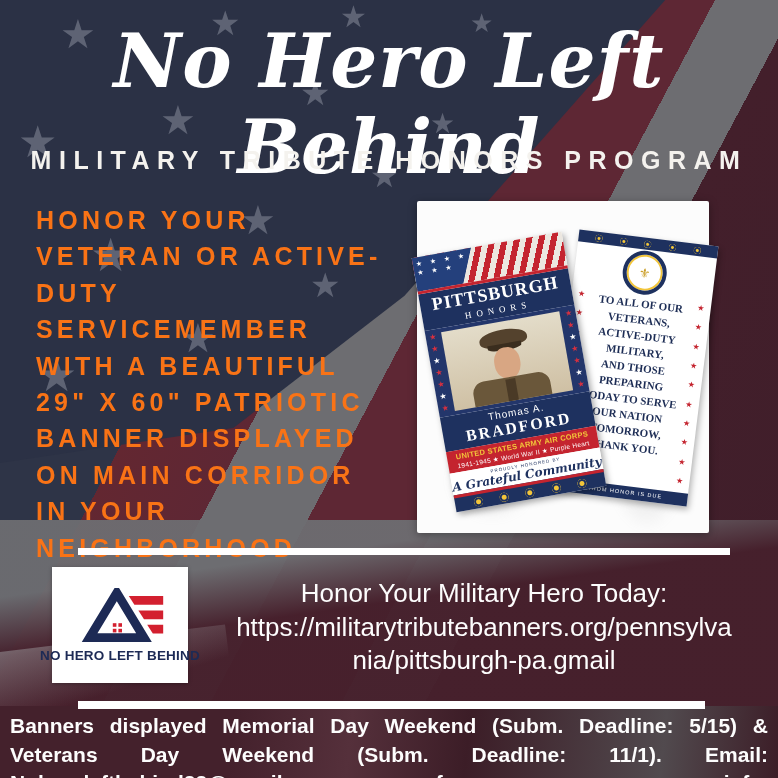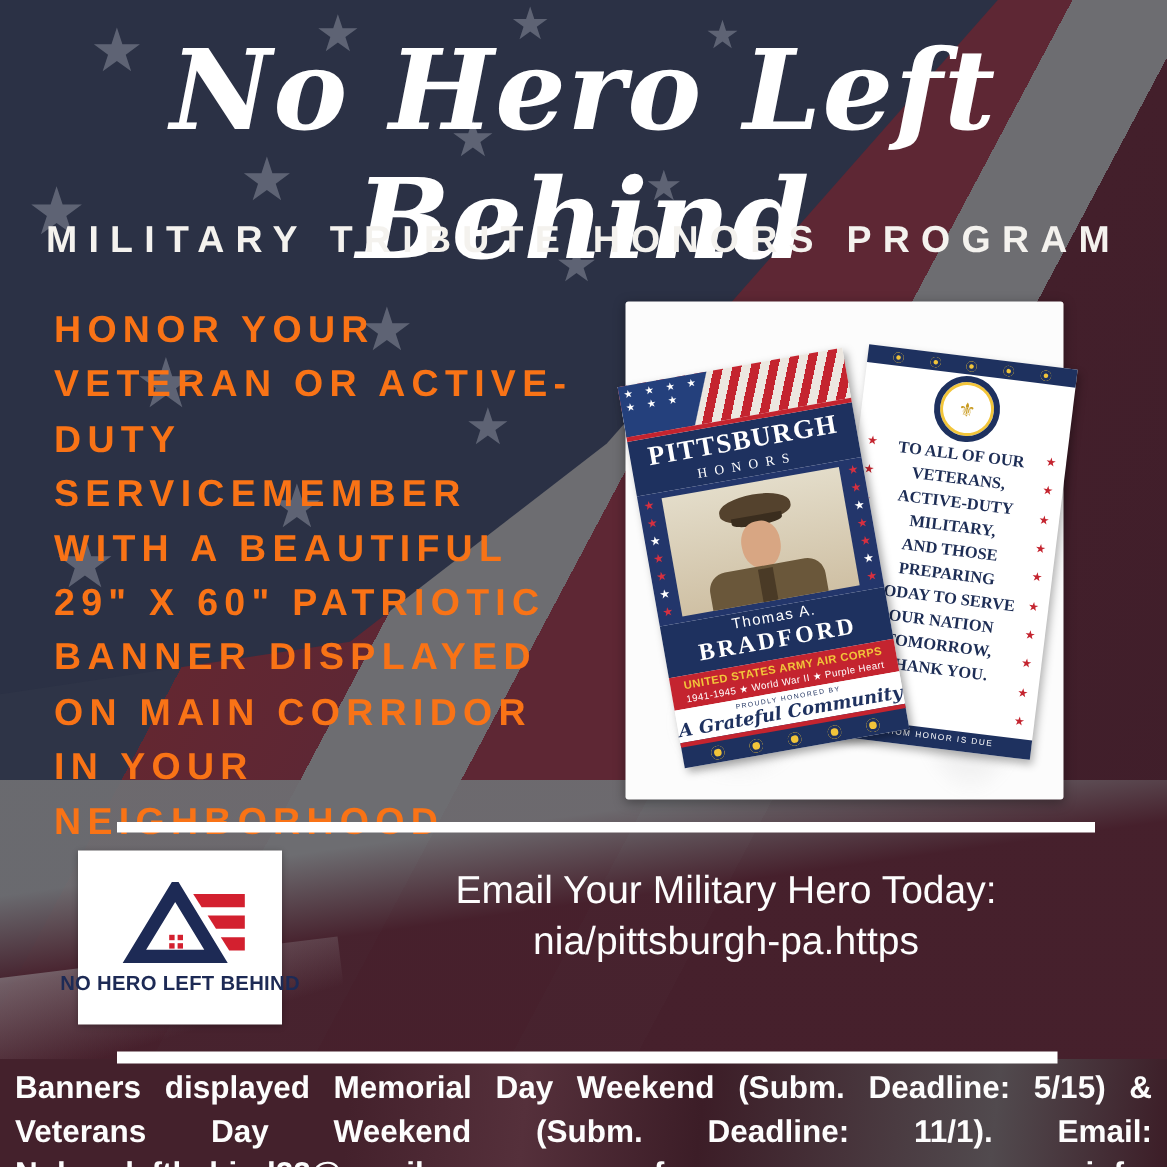--- a/index.html
+++ b/index.html
@@ -299,19 +299,20 @@
       <rect x="51" y="51" width="4.5" height="4.5" fill="#d3202f"></rect>
       <rect x="58" y="51" width="4.5" height="4.5" fill="#d3202f"></rect>
       <polygon points="71,10 114,10 114,21 78,21" fill="#d3202f"></polygon>
       <polygon points="83,28 114,28 114,39 90,39" fill="#d3202f"></polygon>
       <polygon points="94,46 114,46 114,57 101,57" fill="#d3202f"></polygon>
     </svg>
     <div class="logo-name">NO HERO LEFT BEHIND</div>
   </div>
 
   <div class="cta">
-    <div>Email Your Military Hero Today:</div>
-    <div class="url">nia/pittsburgh-pa.https</div>
+    <div>Honor Your Military Hero Today:</div>
+    <div class="url">https://militarytributebanners.org/pennsylva</div>
+    <div class="url">nia/pittsburgh-pa.gmail</div>
   </div>
 
   <div class="footnote">Banners displayed Memorial Day Weekend (Subm. Deadline: 5/15) &amp; Veterans Day Weekend (Subm. Deadline: 11/1).  Email: Noheroleftbehind22@gmail.com for more info.</div>
 
 </div>
 
 </body></html>

